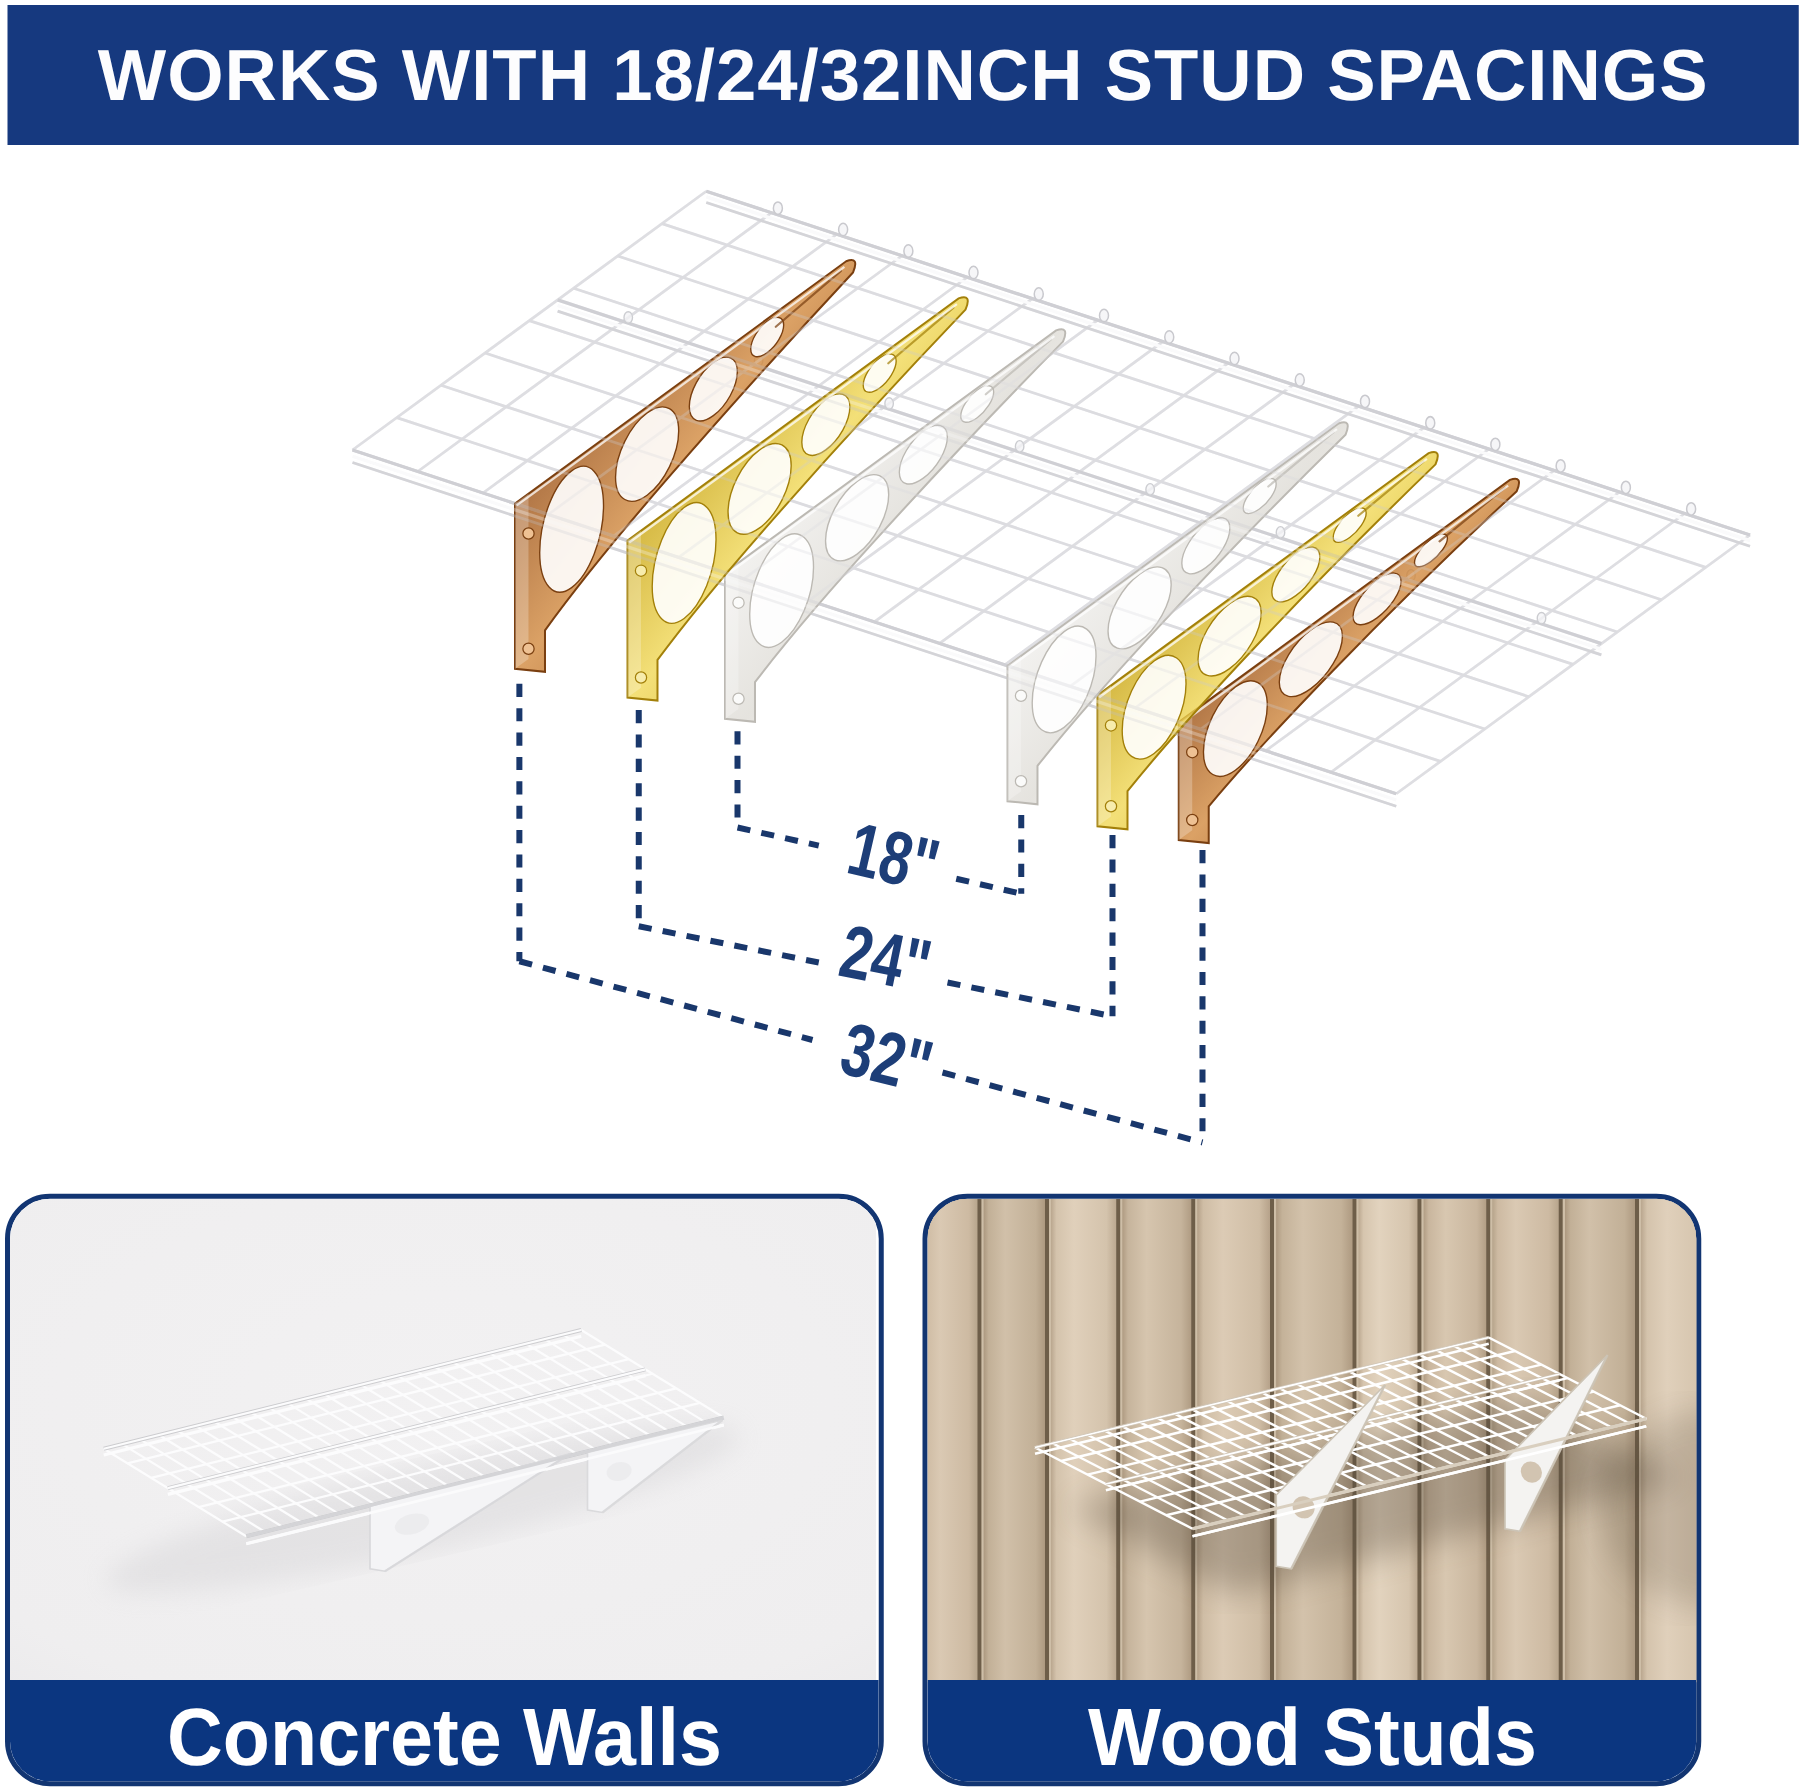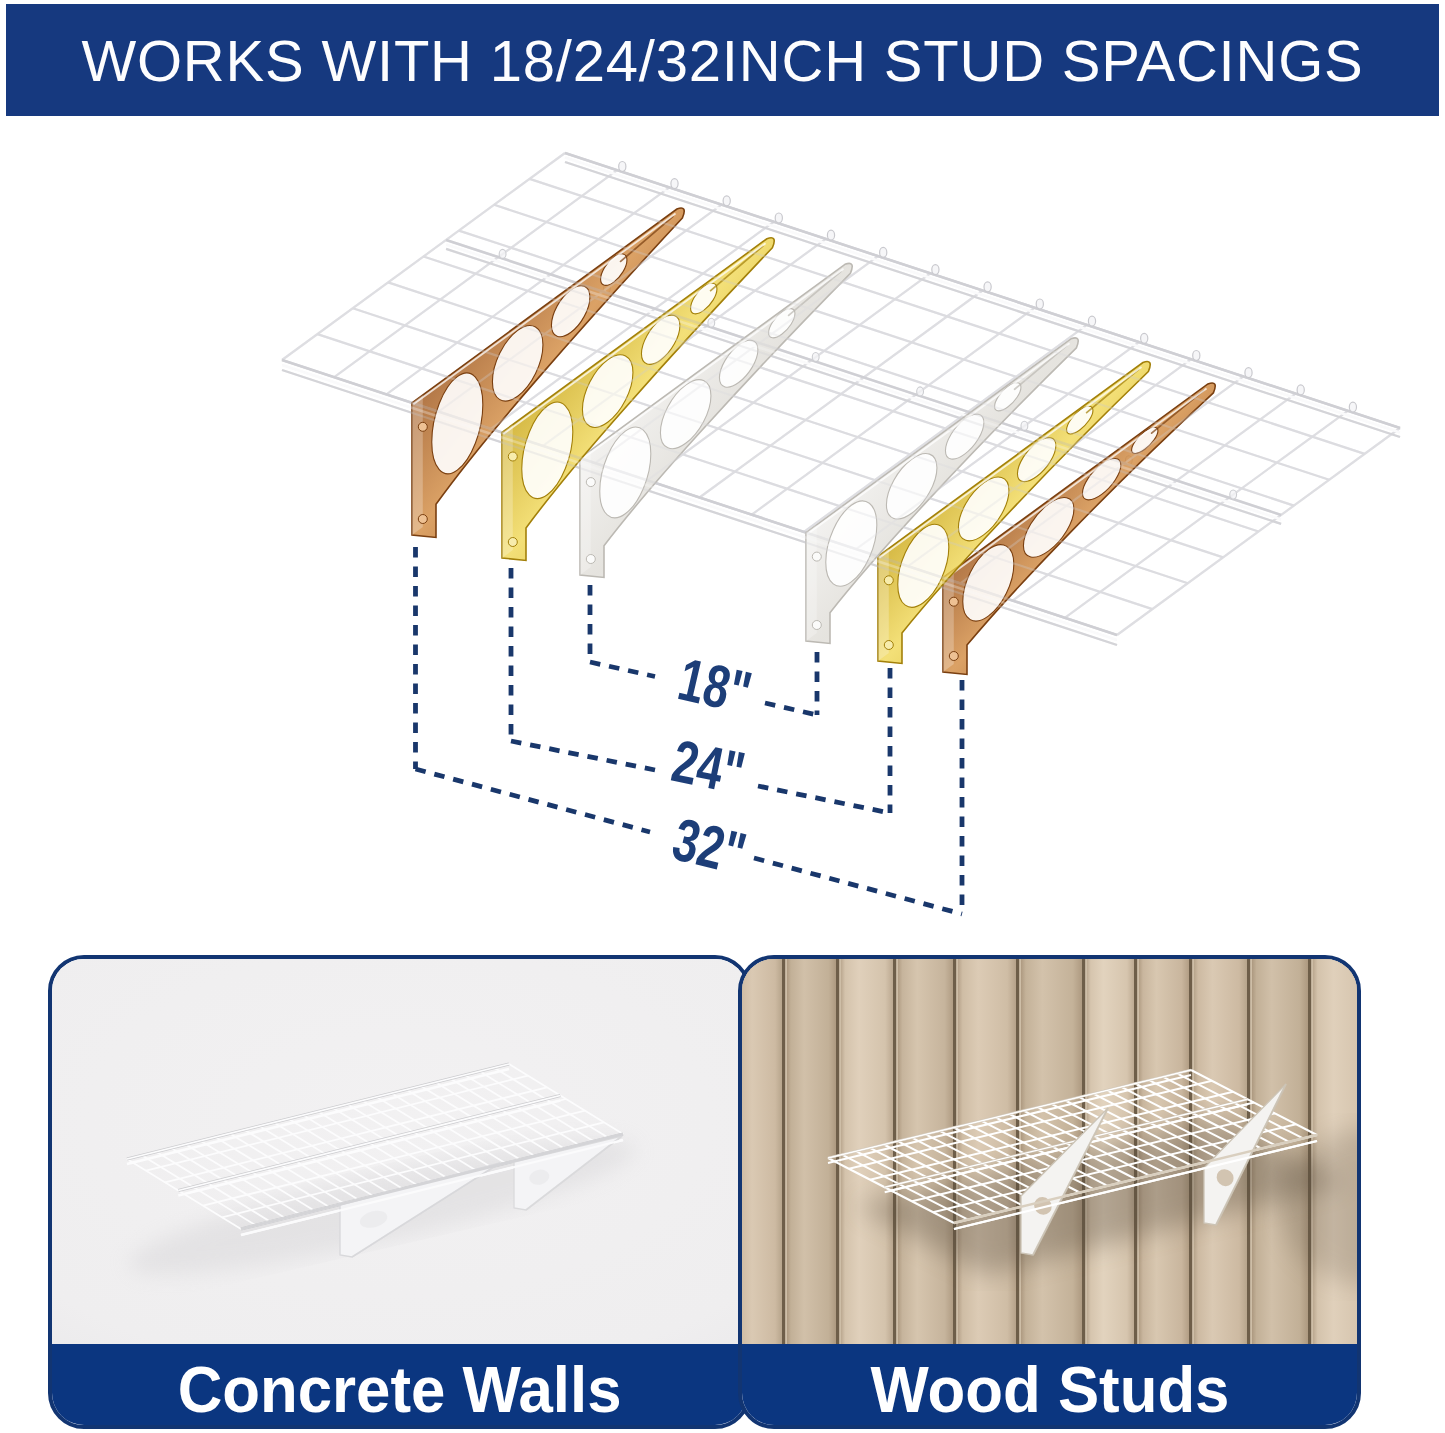--- a/index.html
+++ b/index.html
@@ -1,22 +1,22 @@
 <!DOCTYPE html>
 <html><head><meta charset="utf-8">
 <style>
 html,body{margin:0;padding:0;background:#ffffff;}
 #page{position:relative;width:1445px;height:1433px;background:#ffffff;overflow:hidden;
  font-family:"Liberation Sans", sans-serif;}
 #banner{position:absolute;left:6px;top:4px;width:1433px;height:112px;background:#16397f;
  display:flex;align-items:center;justify-content:center;}
-#banner span{color:#fdfdfe;font-weight:normal;font-size:58px;letter-spacing:0.8px;white-space:nowrap;}
+#banner span{color:#fdfdfe;font-weight:bold;font-size:58px;letter-spacing:0.8px;white-space:nowrap;}
 .panel{position:absolute;top:955px;height:474px;border:4px solid #123572;border-radius:36px;
  overflow:hidden;box-sizing:border-box;background:#fff;}
-#pl{left:4px;width:703px;margin-left:44px;}
+#pl{left:4px;width:703px;}
 #pr{left:738px;width:623px;}
 .strip{position:absolute;left:0;right:0;bottom:0;height:81px;background:#0b3680;
  display:flex;align-items:center;justify-content:center;padding-top:9px;box-sizing:border-box;}
 .strip span{color:#ffffff;font-weight:bold;font-size:65px;transform:scale(0.95,1);}
 </style></head>
 <body>
 <div id="page">
 <svg width="1445" height="1433" viewBox="0 0 1445 1433" style="position:absolute;left:0;top:0">
 <defs>
 <linearGradient id="gor" x1="0" y1="0" x2="1" y2="1">

